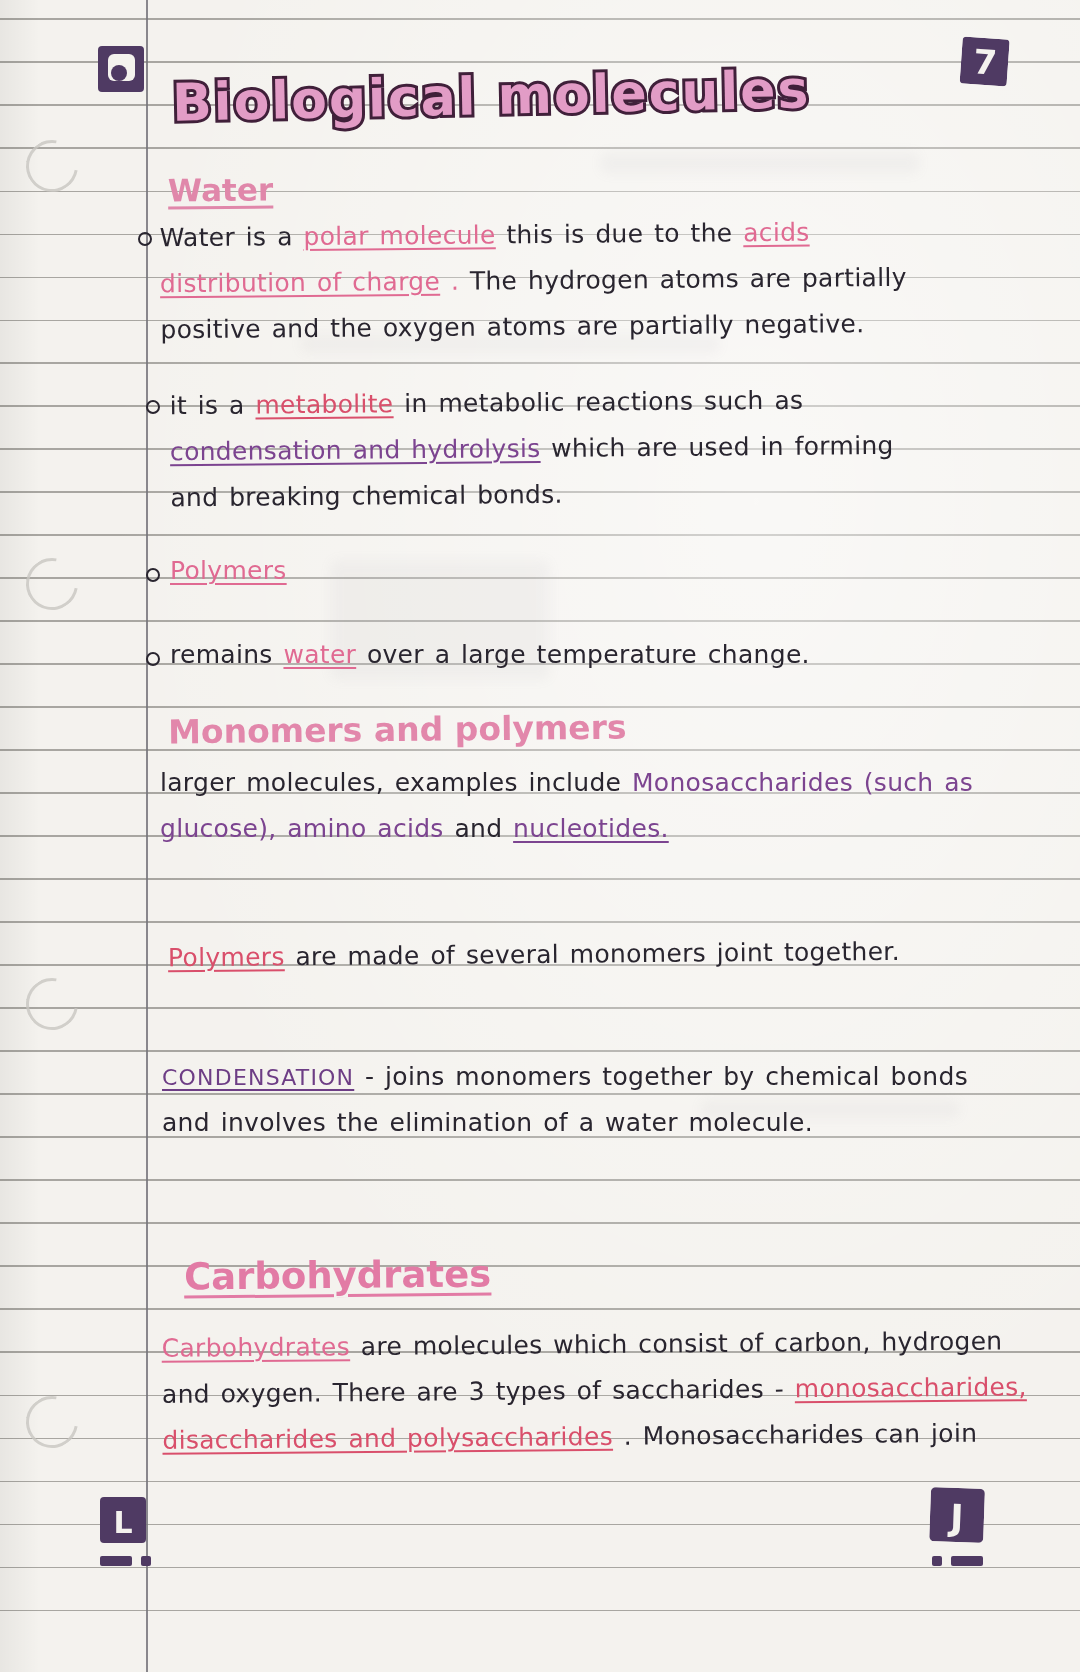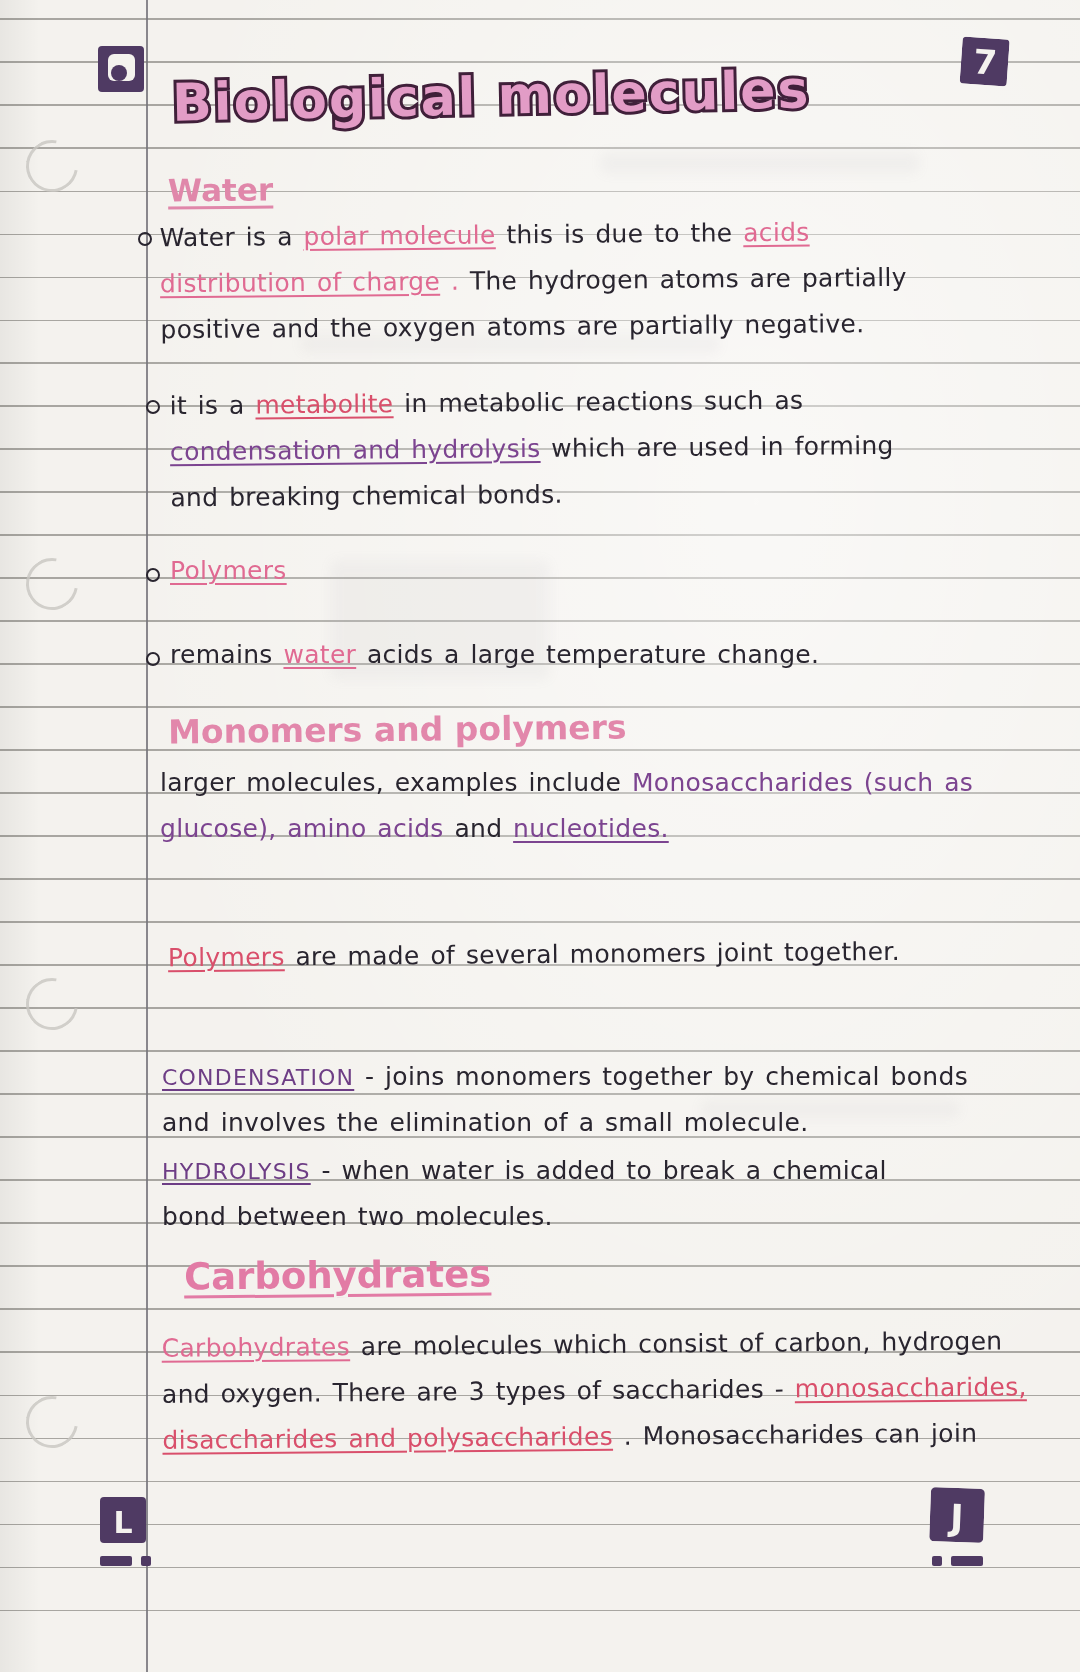--- a/index.html
+++ b/index.html
@@ -113,39 +113,35 @@
       <div class="hw-line"><span class="seg seg-ink">and breaking chemical bonds.</span></div>
     </div>
 
   <div class="bullet" style="left:146px;top:568px;"></div>
   <div class="hw" style="left:170px;top:548px;">
       <div class="hw-line"><span class="seg seg-pinku">Polymers</span></div>
     </div>
 
   <div class="bullet" style="left:146px;top:652px;"></div>
   <div class="hw" style="left:170px;top:632px;">
-      <div class="hw-line"><span class="seg seg-ink">remains </span><span class="seg seg-pinku">water</span><span class="seg seg-ink"> acids a large temperature change.</span></div>
+      <div class="hw-line"><span class="seg seg-ink">remains </span><span class="seg seg-pinku">water</span><span class="seg seg-ink"> over a large temperature change.</span></div>
     </div>
 
   <div class="heading h-monomers">Monomers and polymers</div>
 
   <div class="hw" style="left:160px;top:760px;">
       <div class="hw-line"><span class="seg seg-ink">larger molecules, examples include </span><span class="seg seg-purple">Monosaccharides (such as</span></div>
       <div class="hw-line"><span class="seg seg-purple">glucose), amino acids</span><span class="seg seg-ink"> and </span><span class="seg seg-purpleu">nucleotides.</span></div>
     </div>
   <div class="hw block-r1" style="left:168px;top:932px;">
       <div class="hw-line"><span class="seg seg-redu">Polymers</span><span class="seg seg-ink"> are made of several monomers joint together.</span></div>
     </div>
   <div class="hw" style="left:162px;top:1022px;margin-top:32px;">
       <div class="hw-line"><span class="seg seg-capsu">CONDENSATION</span><span class="seg seg-ink"> - joins monomers together by chemical bonds</span></div>
-      <div class="hw-line"><span class="seg seg-ink">and involves the elimination of a small molecule.</span></div>
-    </div>
-  <div class="hw" style="left:162px;top:1148px;">
-      <div class="hw-line"><span class="seg seg-capsu">HYDROLYSIS</span><span class="seg seg-ink"> - when water is added to break a chemical</span></div>
-      <div class="hw-line"><span class="seg seg-ink">bond between two molecules.</span></div>
+      <div class="hw-line"><span class="seg seg-ink">and involves the elimination of a water molecule.</span></div>
     </div>
 
   <div class="heading h-carbs">Carbohydrates</div>
   <div class="hw block-r1" style="left:162px;top:1322px;">
       <div class="hw-line"><span class="seg seg-pinku">Carbohydrates</span><span class="seg seg-ink"> are molecules which consist of carbon, hydrogen</span></div>
       <div class="hw-line"><span class="seg seg-ink">and oxygen. There are 3 types of saccharides - </span><span class="seg seg-redu">monosaccharides,</span></div>
       <div class="hw-line"><span class="seg seg-redu">disaccharides and polysaccharides</span><span class="seg seg-ink"> . Monosaccharides can join</span></div>
     </div>
 
 </div>

